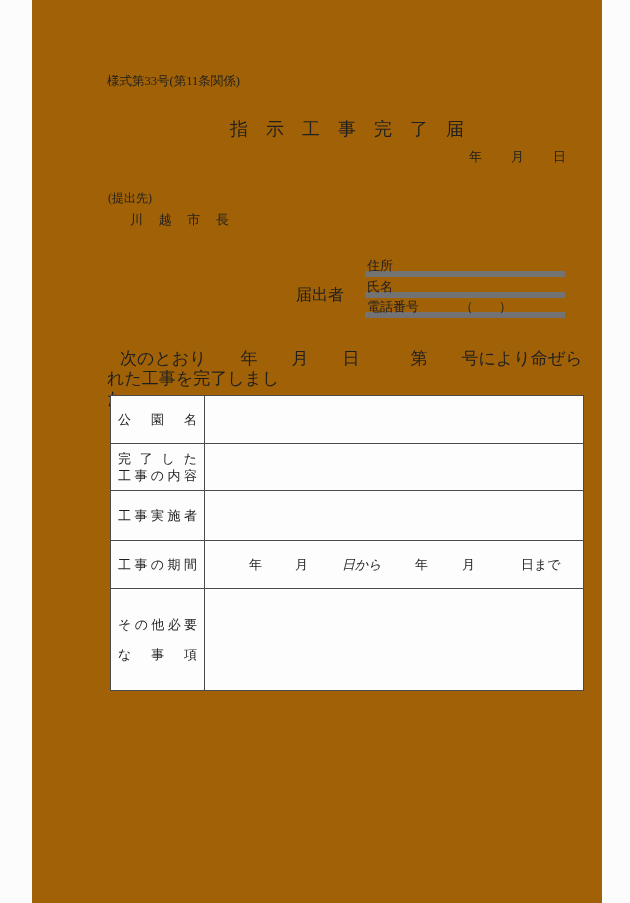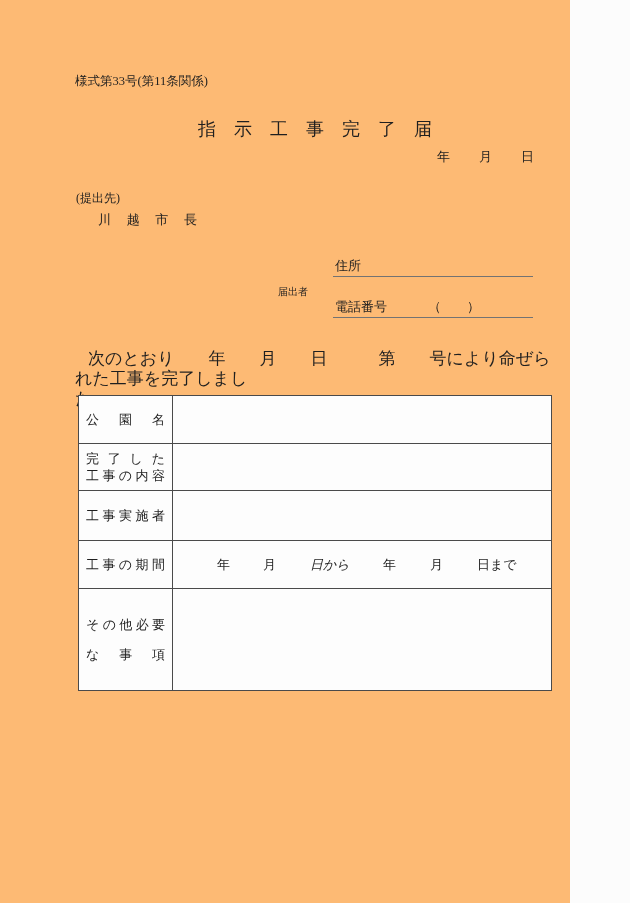--- a/index.html
+++ b/index.html
@@ -5,36 +5,37 @@
   * { margin: 0; padding: 0; box-sizing: border-box; }
   html, body {
     width: 630px; height: 903px;
     background: #fcfcfc;
     font-family: "Liberation Serif", "DejaVu Serif", serif;
     color: #1f1f1f;
   }
   .page {
     position: relative;
     width: 570px; height: 903px;
-    background: #fdba74;
+    background: #a16207;
     overflow: hidden;
+    margin-left: 32px;
   }
   .abs { position: absolute; }
   [data-justify] { display: flex; justify-content: space-between; }
 
   .form-number { left: 75px; top: 73px; font-size: 12.5px; }
   .title { left: 0; top: 117px; width: 630px; text-align: center; font-size: 18px; }
   .date-line { left: 437px; top: 148px; width: 97px; font-size: 13px; }
   .submit-to-label { left: 76px; top: 190px; font-size: 12px; }
   .submit-to { left: 98px; top: 211px; width: 99px; font-size: 13px; }
 
-  .declarant-label { left: 278px; top: 285px; font-size: 10px; }
+  .declarant-label { left: 264px; top: 285px; font-size: 16px; }
   .u-line {
     left: 333px; width: 200px; height: 20px;
-    border-bottom: 1px solid #737373;
+    border-bottom: 6px solid #737373;
     font-size: 13px; padding-left: 2px;
   }
   .u-line .fld-label { display: inline-block; }
   .jl { width: 46px; }
   .phone-parens { position: absolute; left: 95px; top: 0; }
 
   .body-text { left: 75px; top: 349px; width: 484px; font-size: 17px; line-height: 20px; }
   .body-line1 { text-indent: 13px; }
 
   .form-table {
@@ -50,21 +51,21 @@
   }
   .label-cell { width: 94px; padding: 0 7px; }
   .label-cell .lbl-line { line-height: 17px; }
   .label-stack { display: flex; flex-direction: column; justify-content: center; }
   .gap13 { row-gap: 13px; }
   .r1 { height: 48px; } .r2 { height: 47px; } .r3 { height: 50px; }
   .r4 { height: 48px; } .r5 { height: 102px; }
   .content-cell { position: relative; }
   .period-part { position: absolute; top: 50%; transform: translateY(-50%); white-space: nowrap; }
   .pp0 { left: 44px; } .pp1 { left: 90px; } .pp2 { left: 137px; font-style: italic; }
-  .pp3 { left: 210px; } .pp4 { left: 257px; } .pp5 { left: 304px; text-align: center; }
+  .pp3 { left: 210px; } .pp4 { left: 257px; } .pp5 { left: 316px; text-align: center; }
 </style>
 </head>
 <body>
 
 <div class="page">
 
   <div class="abs form-number">様式第33号(第11条関係)</div>
 
   <div class="abs title">指　示　工　事　完　了　届</div>
 
@@ -80,20 +81,23 @@
       <span>川</span>
       <span>越</span>
       <span>市</span>
       <span>長</span>
     </div>
 
   <div class="abs declarant-label">届出者</div>
 
   <div class="abs u-line" style="top:257px;">
     <span class="fld-label jl" data-justify=""><span>住</span><span>所</span></span>
+  </div>
+  <div class="abs u-line" style="top:278px;">
+    <span class="fld-label jl" data-justify=""><span>氏</span><span>名</span></span>
   </div>
   <div class="abs u-line" style="top:298px;">
     <span class="fld-label">電話番号</span>
     <span class="phone-parens">（　　）</span>
   </div>
 
   <div class="abs body-text">
     <div class="body-line1">次のとおり　　年　　月　　日　　　第　　号により命ぜられた工事を完了しまし</div>
     <div>た。</div>
   </div>

